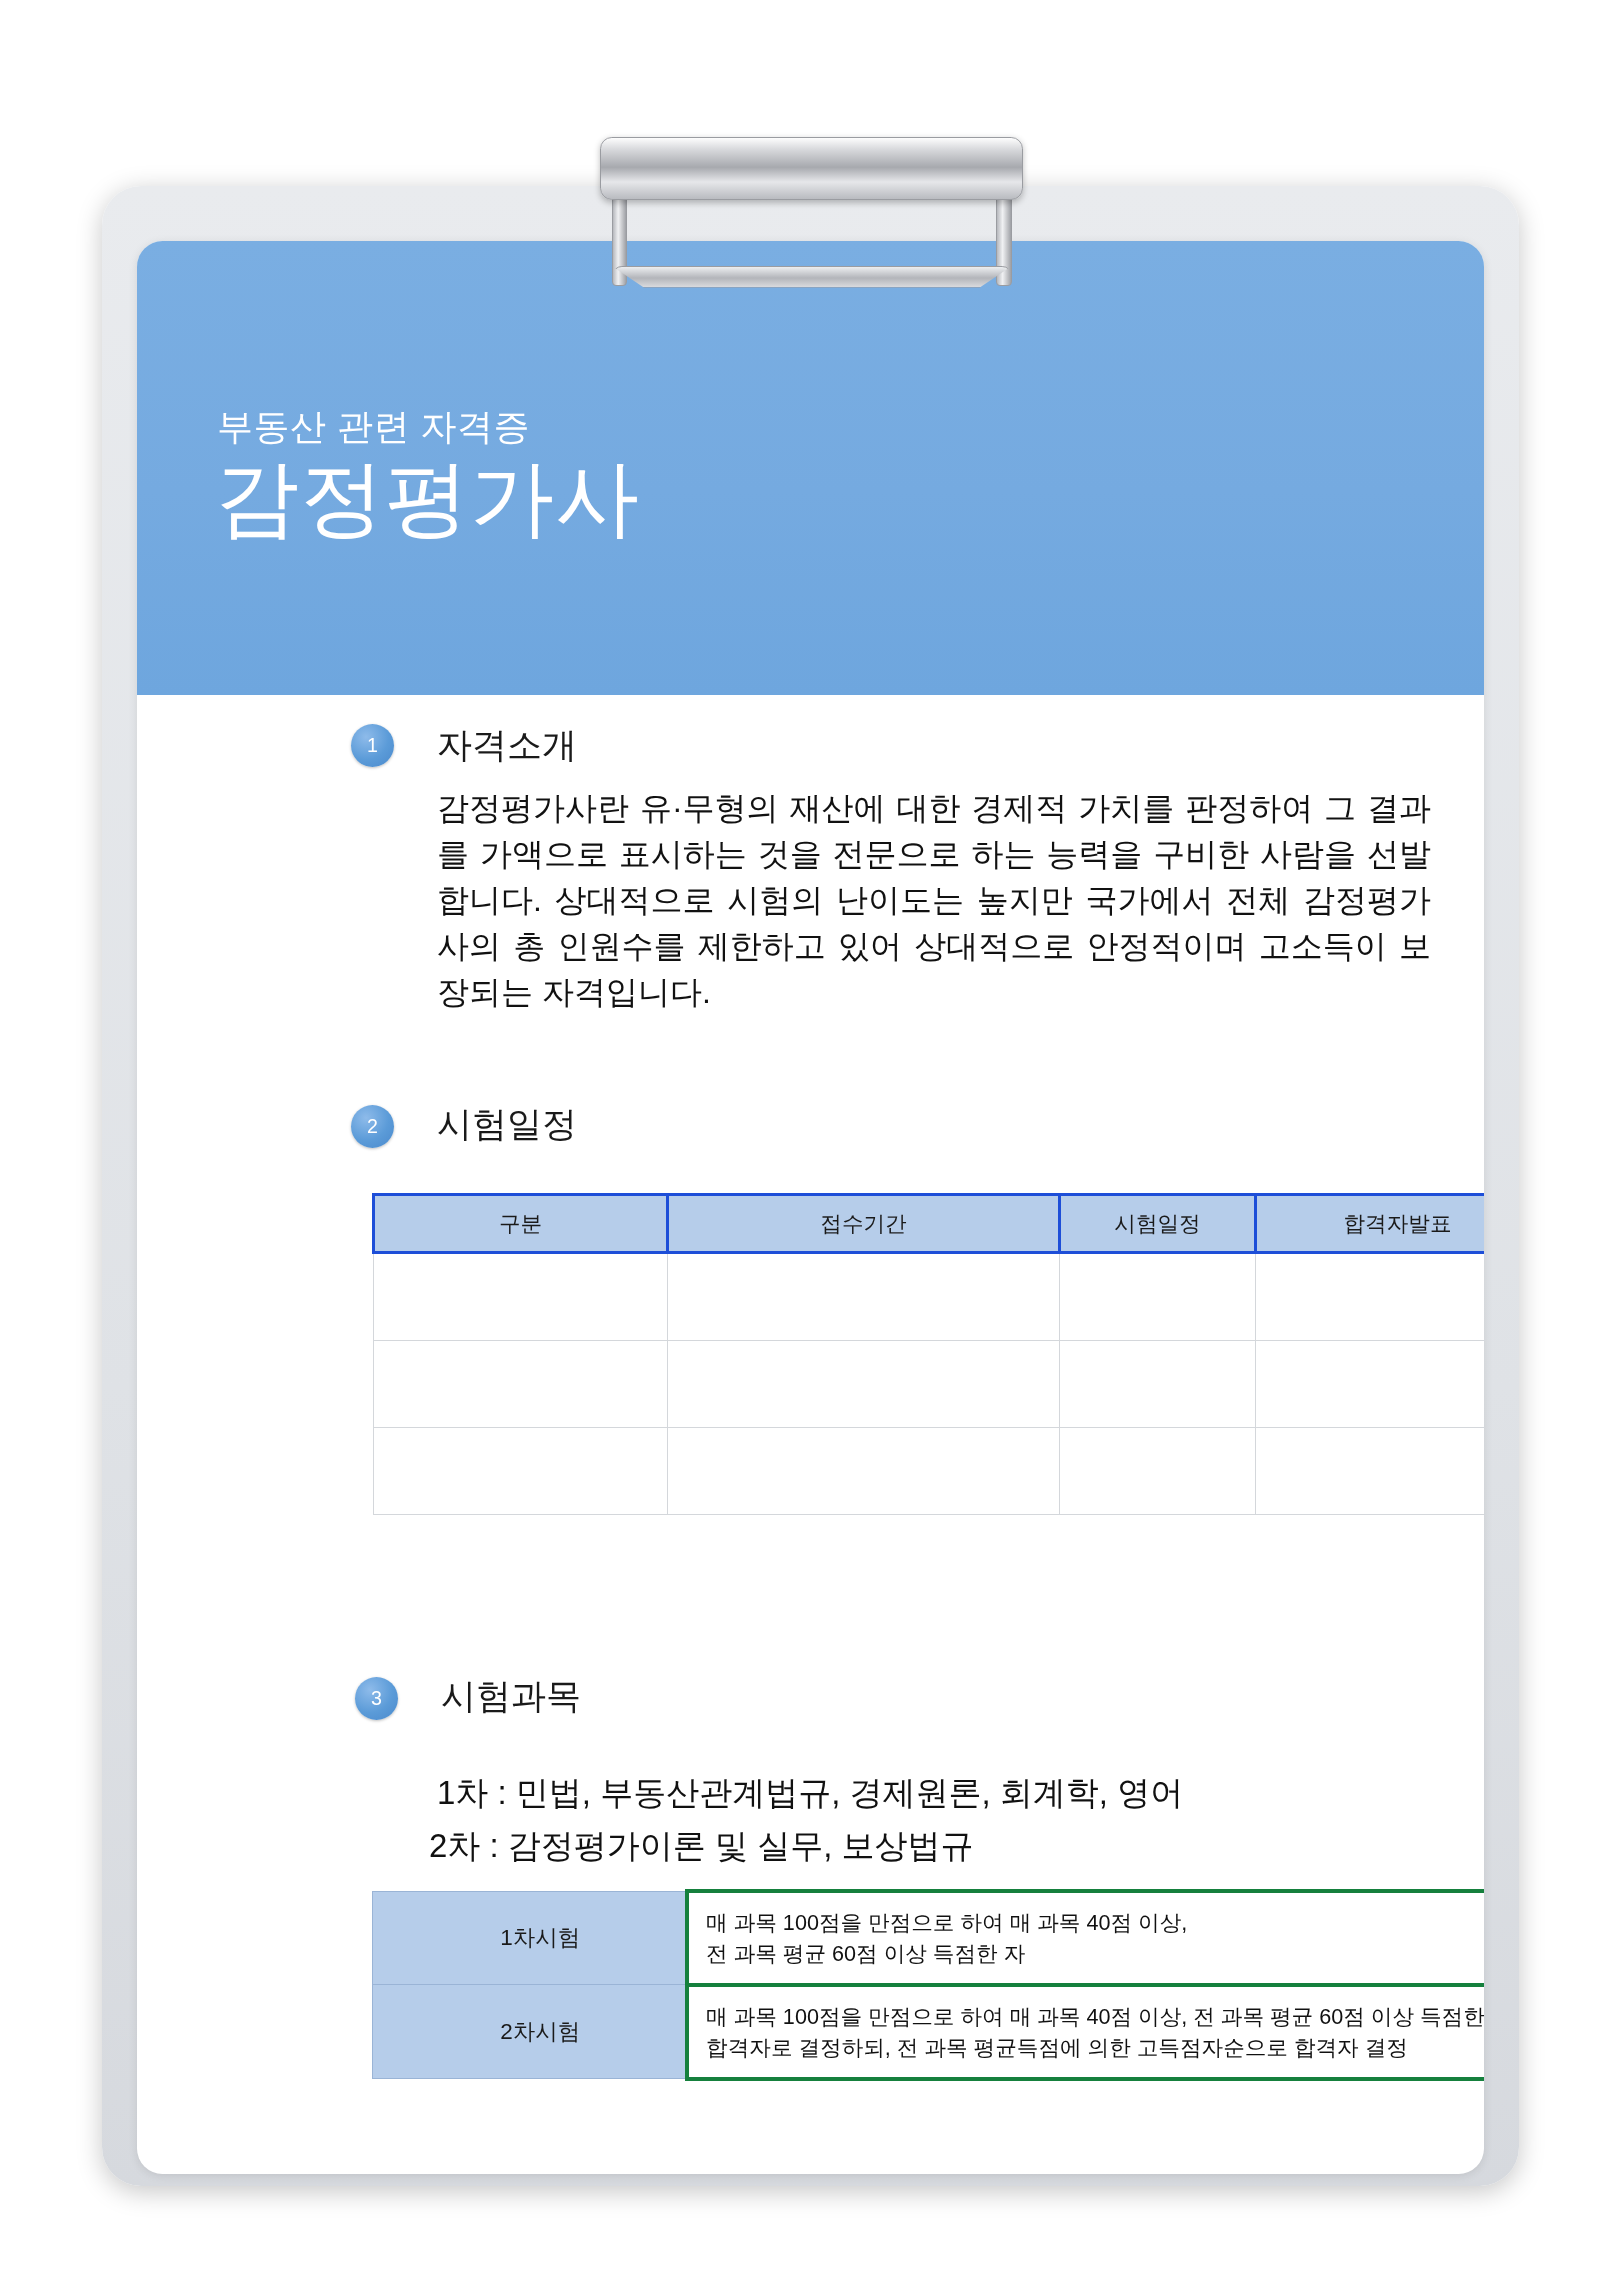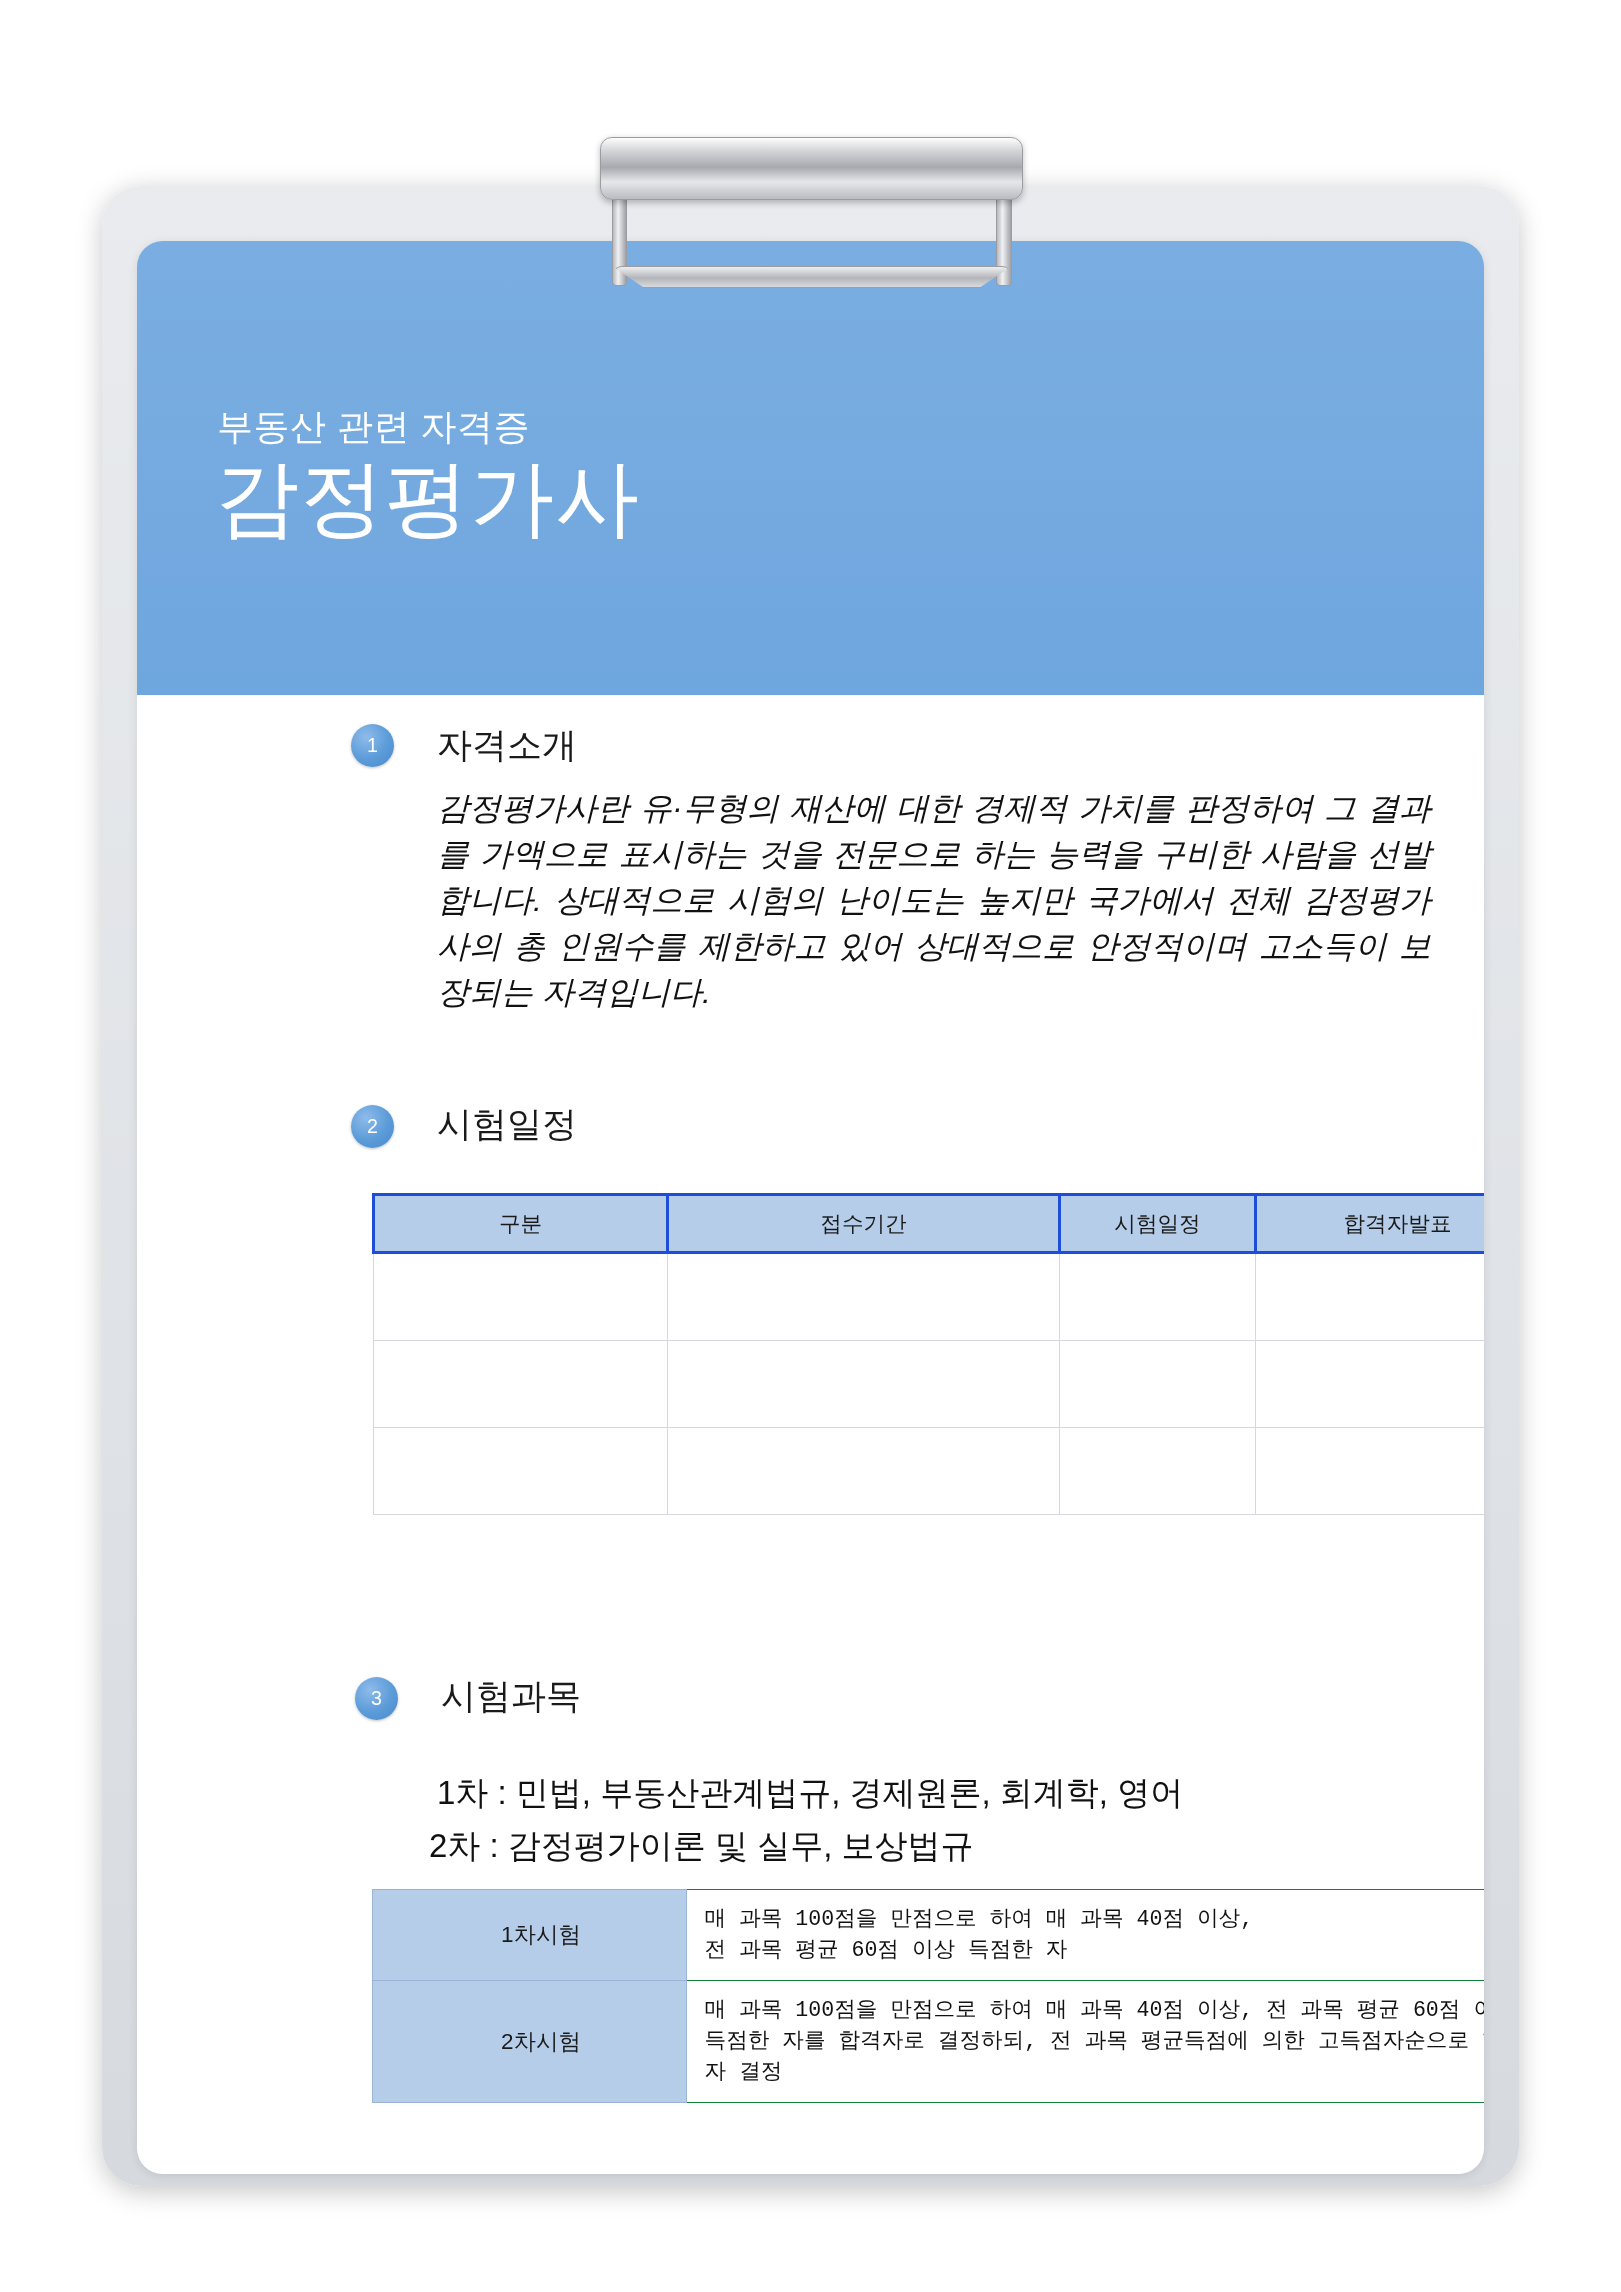--- a/index.html
+++ b/index.html
@@ -185,48 +185,47 @@
   .pass td.lbl {
     background: #b6cdea;
     border: 1px solid #9ab4d6;
     font-size: 22.5px;
     text-align: center;
     color: #1a1a1a;
     vertical-align: middle;
     padding-left: 24px;
   }
   .pass td.val {
-    border: 1px solid #15803d;
+    border: 4px solid #15803d;
     font-size: 21.6px;
     line-height: 1.45;
     color: #111111;
     padding: 13.7px 17.6px;
     vertical-align: middle;
     background: #ffffff;
-    font-family: Liberation Mono, monospace;
   }
 </style>
 </head>
 <body>
 
 <div class="clipboard"></div>
 
 <div class="sheet">
 
   <div class="header">
     <div class="header-sub">부동산 관련 자격증</div>
     <div class="header-title">감정평가사</div>
   </div>
 
   <div class="body">
 
     <div class="sec">
       <div class="badge" style="left:214px; top:29px;">1</div>
       <div class="sec-title" style="left:300px; top:27.4px;">자격소개</div>
-      <div class="para" style="left:300px; top:90px; width:994px;font-style:italic;">감정평가사란 유·무형의 재산에 대한 경제적 가치를 판정하여 그 결과를 가액으로 표시하는 것을 전문으로 하는 능력을 구비한 사람을 선발합니다. 상대적으로 시험의 난이도는 높지만 국가에서 전체 감정평가사의 총 인원수를 제한하고 있어 상대적으로 안정적이며 고소득이 보장되는 자격입니다.</div>
+      <div class="para" style="left:300px; top:90px; width:994px;">감정평가사란 유·무형의 재산에 대한 경제적 가치를 판정하여 그 결과를 가액으로 표시하는 것을 전문으로 하는 능력을 구비한 사람을 선발합니다. 상대적으로 시험의 난이도는 높지만 국가에서 전체 감정평가사의 총 인원수를 제한하고 있어 상대적으로 안정적이며 고소득이 보장되는 자격입니다.</div>
     </div>
 
     <div class="sec">
       <div class="badge" style="left:214px; top:410px;">2</div>
       <div class="sec-title" style="left:300px; top:406px;">시험일정</div>
 
       <table class="sched" style="left:235px; top:498px; width:986px;">
         <colgroup>
           <col style="width:294px">
           <col style="width:392px">

